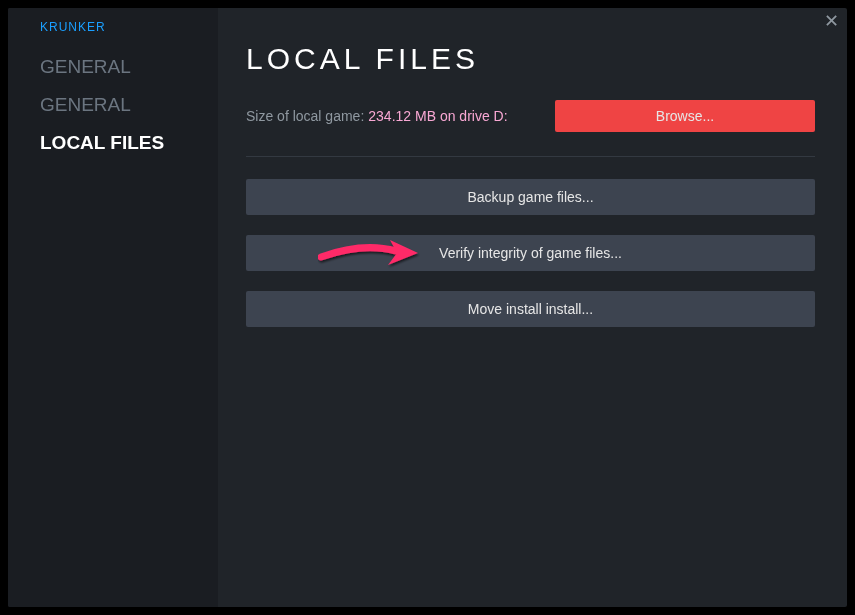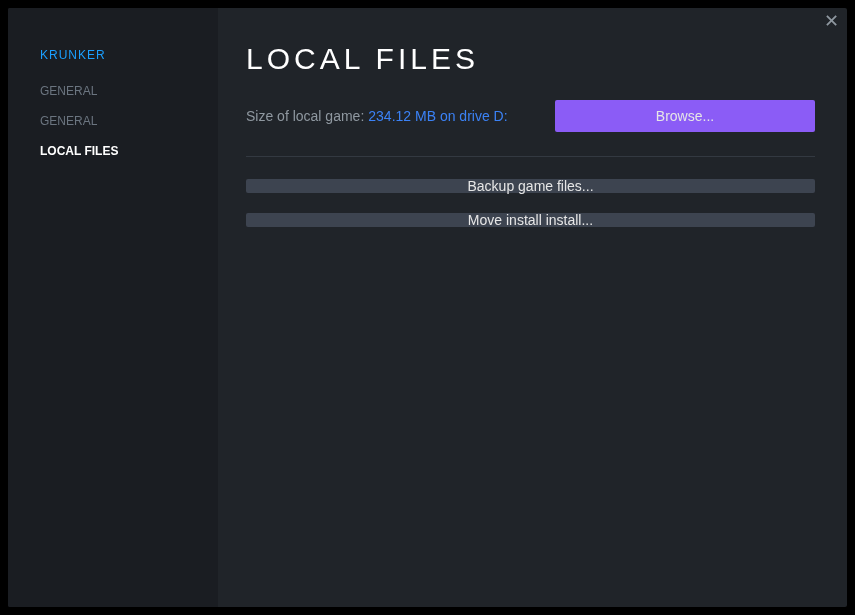--- a/index.html
+++ b/index.html
@@ -25,33 +25,33 @@
     right: 8px;
     color: #8f98a0;
     font-size: 18px;
     cursor: pointer;
     z-index: 10;
     line-height: 1;
   }
   .sidebar {
     width: 210px;
     background: #1a1d22;
-    padding: 40px 0 0 32px;
+    padding: 12px 0 0 32px;
     flex-shrink: 0;
     border-radius: 2px 0 0 2px;
   }
   .game-title {
     color: #1a9fff;
     font-size: 12px;
     letter-spacing: 1px;
     margin-bottom: 22px;
   }
   .nav-item {
     color: #6b7580;
-    font-size: 12px;
+    font-size: 19px;
     margin-bottom: 16px;
     cursor: pointer;
   }
   .nav-item.active {
     color: #ffffff;
     font-weight: bold;
   }
   .main {
     flex: 1;
     padding: 34px 32px 0 28px;
@@ -67,46 +67,46 @@
   .size-row {
     display: flex;
     align-items: center;
     margin-bottom: 24px;
   }
   .size-label {
     color: #8f98a0;
     font-size: 14px;
   }
   .size-value {
-    color: #3b82f6;
+    color: #f9a8d4;
     font-size: 14px;
     margin-left: 4px;
   }
   .browse-btn {
     margin-left: auto;
     width: 260px;
     height: 32px;
-    background: #8b5cf6;
+    background: #ef4444;
     color: #e6e6e6;
     font-size: 14px;
     display: flex;
     align-items: center;
     justify-content: center;
     cursor: pointer;
     border: none;
     border-radius: 2px;
   }
   .divider {
     height: 1px;
     background: #333941;
     margin-bottom: 22px;
   }
   .full-btn {
     width: 100%;
-    height: 14px;
+    height: 36px;
     background: #3d4450;
     color: #e6e6e6;
     font-size: 14px;
     display: flex;
     align-items: center;
     justify-content: center;
     cursor: pointer;
     border: none;
     border-radius: 2px;
     margin-bottom: 20px;
@@ -142,19 +142,33 @@
         <span class="size-value">234.12 MB on drive D:</span>
         <button class="browse-btn">Browse...</button>
       </div>
 
       <div class="divider"></div>
 
       <button class="full-btn">
         <span>Backup game files...</span>
       </button>
 
+      <button class="full-btn">
+        <svg class="arrow" width="110" height="34" viewBox="0 0 110 34">
+          <defs>
+            <filter id="ds" x="-20%" y="-40%" width="140%" height="200%">
+              <feDropShadow dx="1" dy="2" stdDeviation="1.2" flood-color="#000" flood-opacity="0.6"></feDropShadow>
+            </filter>
+          </defs>
+          <g filter="url(#ds)">
+            <path d="M 3 21 Q 45 6 78 15" stroke="#ff2a68" stroke-width="7" fill="none" stroke-linecap="round"></path>
+            <path d="M 72 4 L 100 17 L 70 29 L 79 17 Z" fill="#ff2a68"></path>
+          </g>
+        </svg>
+        <span>Verify integrity of game files...</span>
+      </button>
 
       <button class="full-btn">
         <span>Move install install...</span>
       </button>
     </div>
   </div>
 </div>
 
 </body></html>

